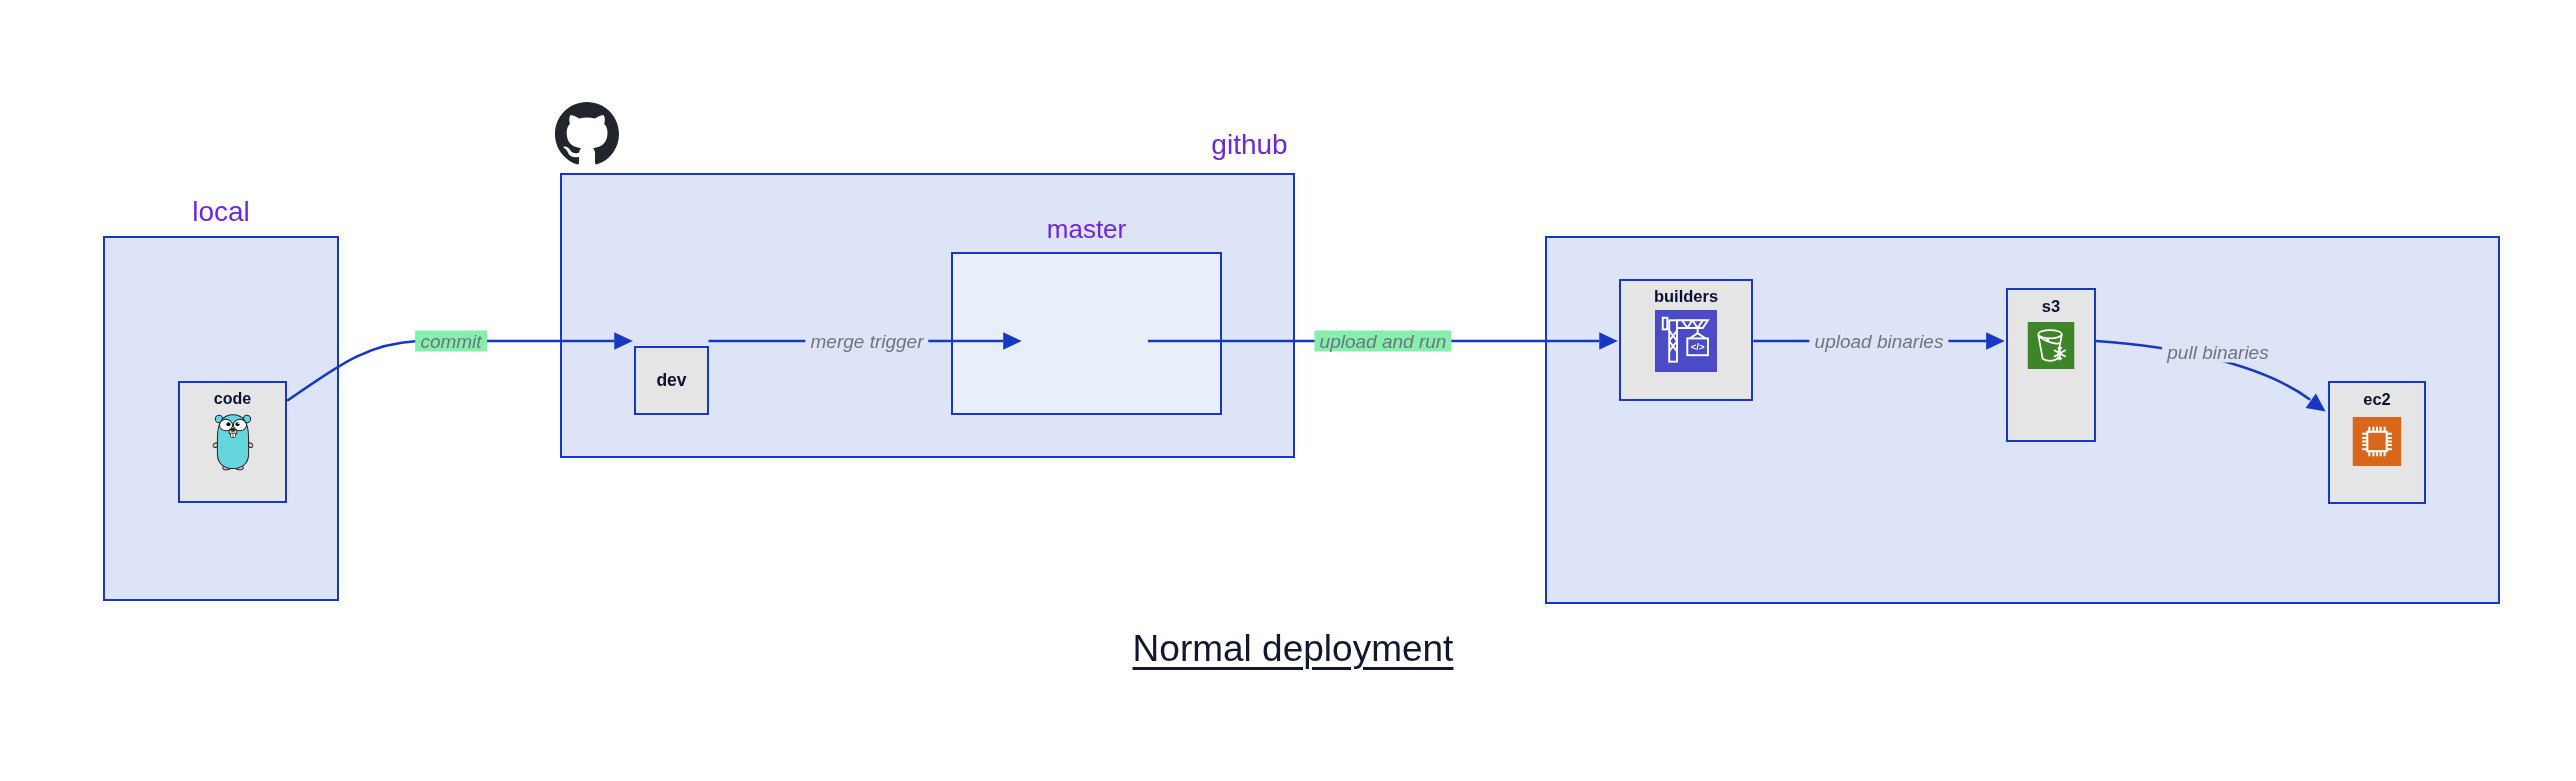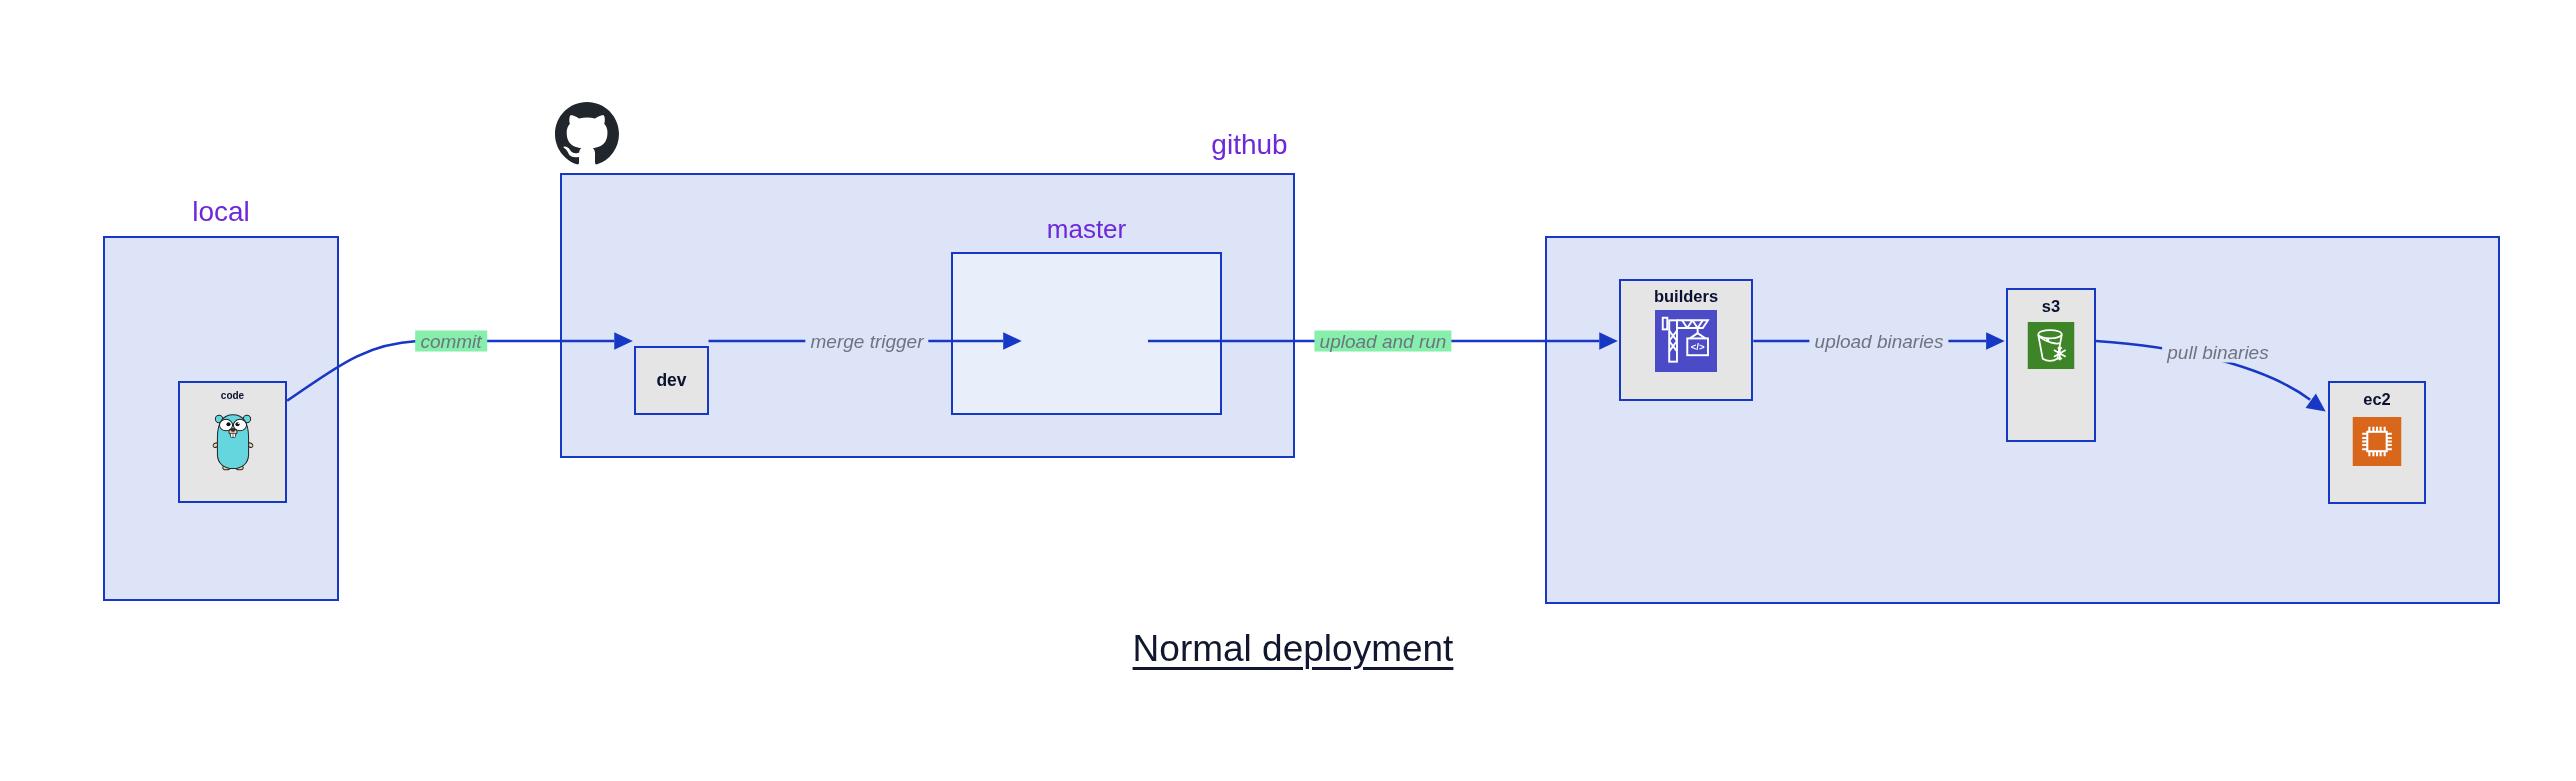--- a/index.html
+++ b/index.html
@@ -61,21 +61,21 @@
     <g fill="#1638c4">
       <polygon points="1228,662 1192,645 1192,679"></polygon>
       <polygon points="1983,662 1947,645 1947,679"></polygon>
       <polygon points="3140,662 3104,645 3104,679"></polygon>
       <polygon points="3891,662 3855,645 3855,679"></polygon>
       <polygon points="4514,799 4475,792 4495,764"></polygon>
     </g>
   </svg>
 
   <div class="node" style="left:178px;top:381px;width:109px;height:122px;">
-    <div class="node-label topline" style="top:7.2px;font-size:10px;">code</div>
+    <div class="node-label topline" style="top:7.2px;font-size:16px;">code</div>
 
     <svg class="icon-tile" style="top:29px;" width="41" height="59" viewBox="0 0 100 142">
       <g stroke="#23262b" stroke-width="2.5">
         <circle cx="16" cy="16" r="9" fill="#66d6de"></circle>
         <circle cx="84" cy="16" r="9" fill="#66d6de"></circle>
         <ellipse cx="8" cy="80" rx="7" ry="5" fill="#f6d2a2" transform="rotate(-25 8 80)"></ellipse>
         <ellipse cx="92" cy="80" rx="7" ry="5" fill="#f6d2a2" transform="rotate(25 92 80)"></ellipse>
         <ellipse cx="34" cy="135" rx="9" ry="5" fill="#f6d2a2"></ellipse>
         <ellipse cx="66" cy="135" rx="9" ry="5" fill="#f6d2a2"></ellipse>
         <path d="M 50 6 C 21 6 12 30 12 62 L 12 102 C 12 126 30 137 50 137 C 70 137 88 126 88 102 L 88 62 C 88 30 79 6 50 6 Z" fill="#66d6de"></path>

